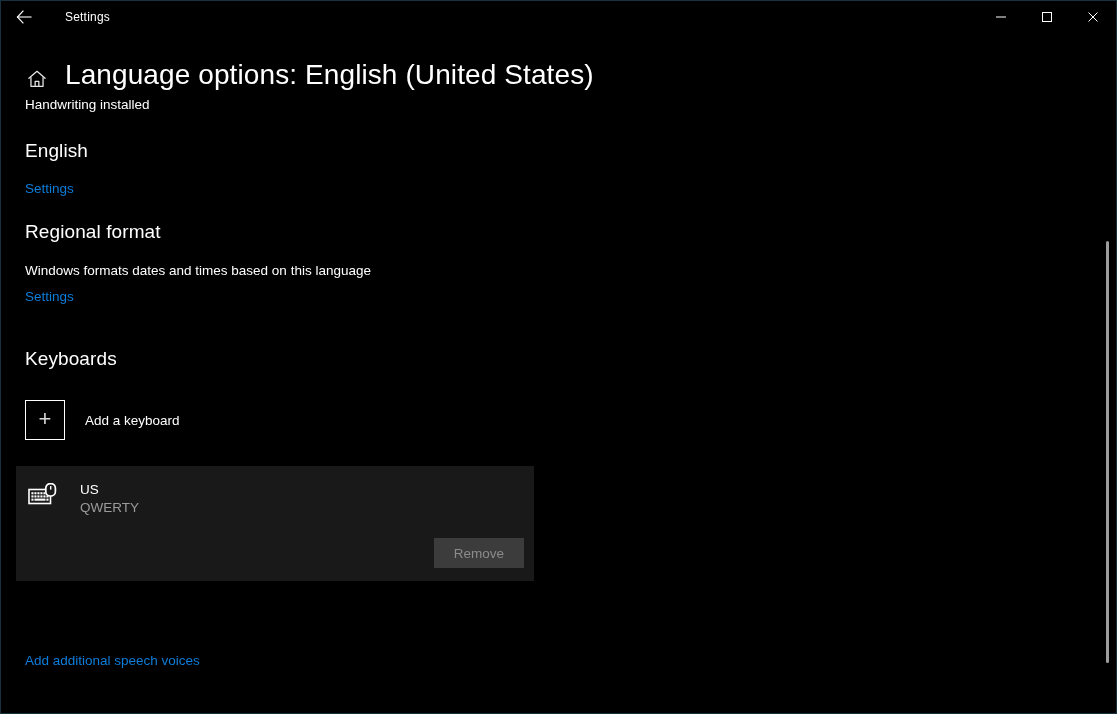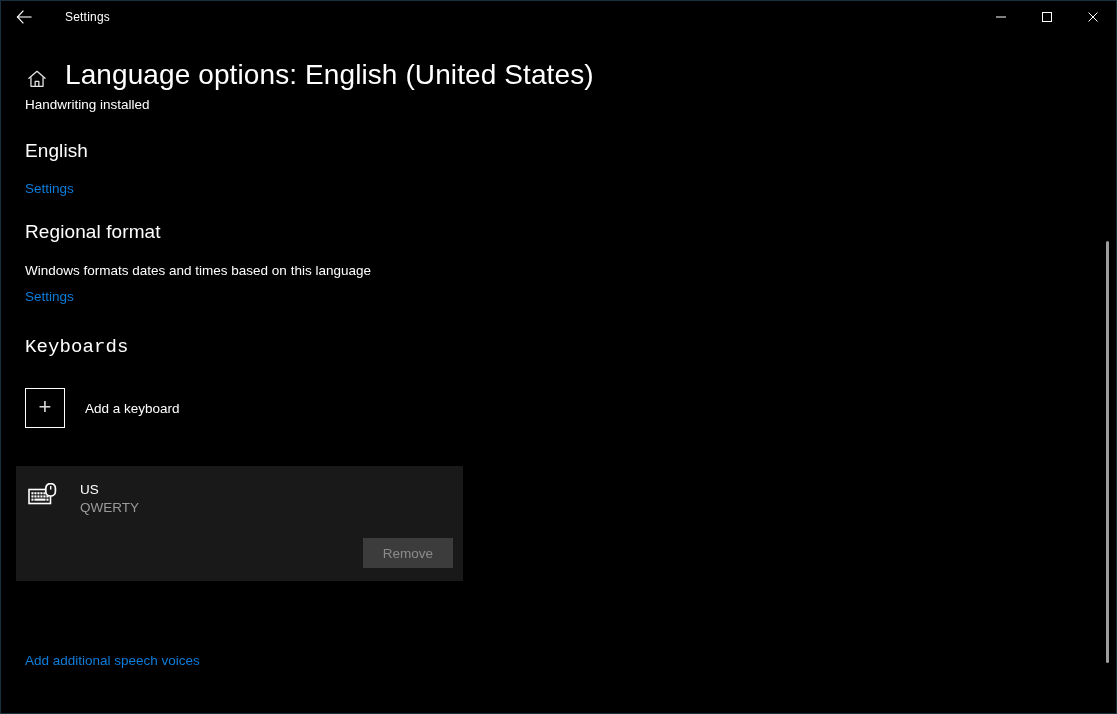--- a/index.html
+++ b/index.html
@@ -164,21 +164,21 @@
     font-size: 13.5px;
     color: #ffffff;
     margin-left: 20px;
   }
 
   
   #keyboard-card {
     position: absolute;
     left: 15px;
     top: 433px;
-    width: 447px;
+    width: 518px;
     height: 115px;
     background: #191919;
     cursor: pointer;
   }
   #keyboard-card-top {
     display: flex;
     align-items: flex-start;
     padding: 15px 0 0 11px;
   }
   #keyboard-icon {
@@ -288,21 +288,21 @@
     <div style="margin-top:17px;">
       <a class="link">Settings</a>
     </div>
 
     <div class="section-head" style="margin-top:24px;">Regional format</div>
     <div class="body-text" style="margin-top:20px;">Windows formats dates and times based on this language</div>
     <div style="margin-top:9px;">
       <a class="link">Settings</a>
     </div>
 
-    <div class="section-head" style="margin-top:31px;font-family:Liberation Mono, monospace;">Keyboards</div>
+    <div class="section-head" style="margin-top:43px;">Keyboards</div>
 
     <div id="add-keyboard-row">
       <div id="add-keyboard-box">
         <span id="add-keyboard-plus">+</span>
       </div>
       <div id="add-keyboard-label">Add a keyboard</div>
     </div>
 
     <div id="keyboard-card">
       <div id="keyboard-card-top">

